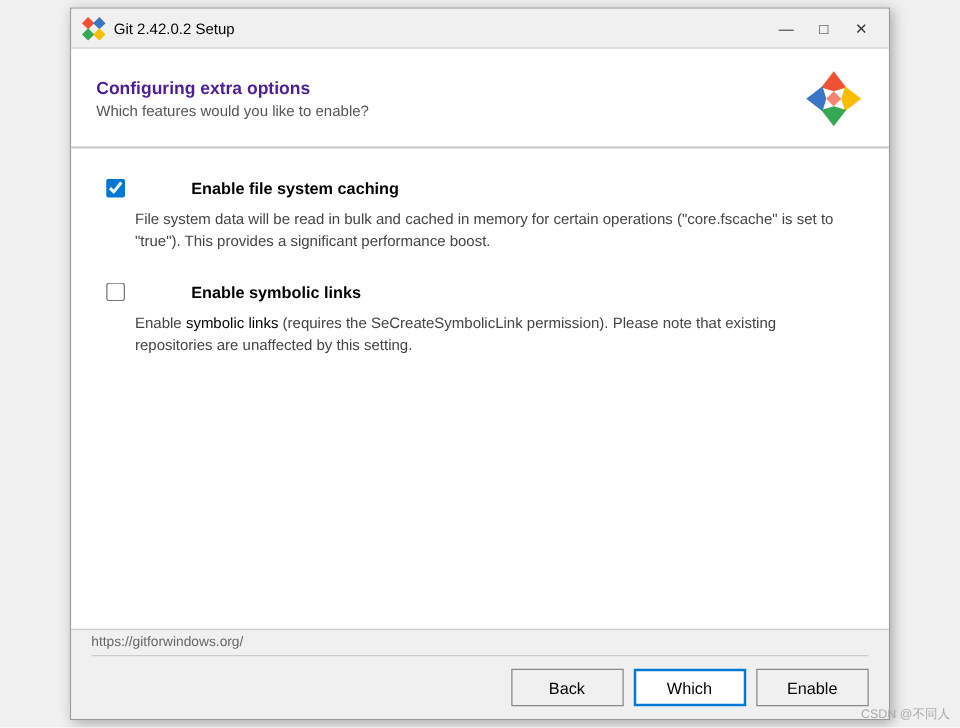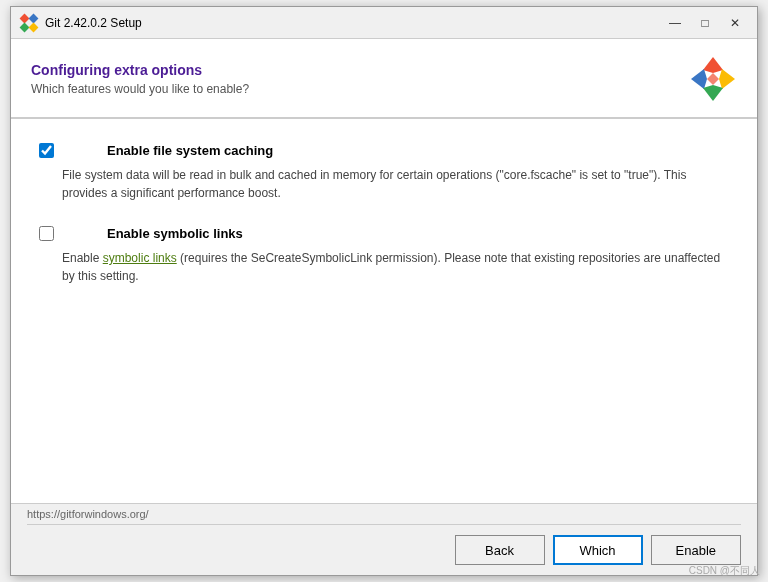--- a/index.html
+++ b/index.html
@@ -14,21 +14,21 @@
       background: #f0f0f0;
       display: flex;
       align-items: center;
       justify-content: center;
       width: 768px;
       height: 582px;
       overflow: hidden;
     }
 
     .window {
-      width: 748px;
+      width: 656px;
       height: 570px;
       background: #ffffff;
       border: 1px solid #999;
       box-shadow: 2px 2px 10px rgba(0,0,0,0.3);
       display: flex;
       flex-direction: column;
     }
 
     .title-bar {
       background: #f0f0f0;
@@ -126,22 +126,21 @@
     }
 
     .option-description {
       margin-left: 23px;
       font-size: 12px;
       color: #444;
       line-height: 1.5;
     }
 
     .link {
-      color: #4d7c0f;
-      text-decoration: underline;
+      color: #000000;
       cursor: pointer;
     }
 
     .footer {
       border-top: 1px solid #ccc;
       background: #f0f0f0;
       padding: 0 16px;
     }
 
     .footer-url {

